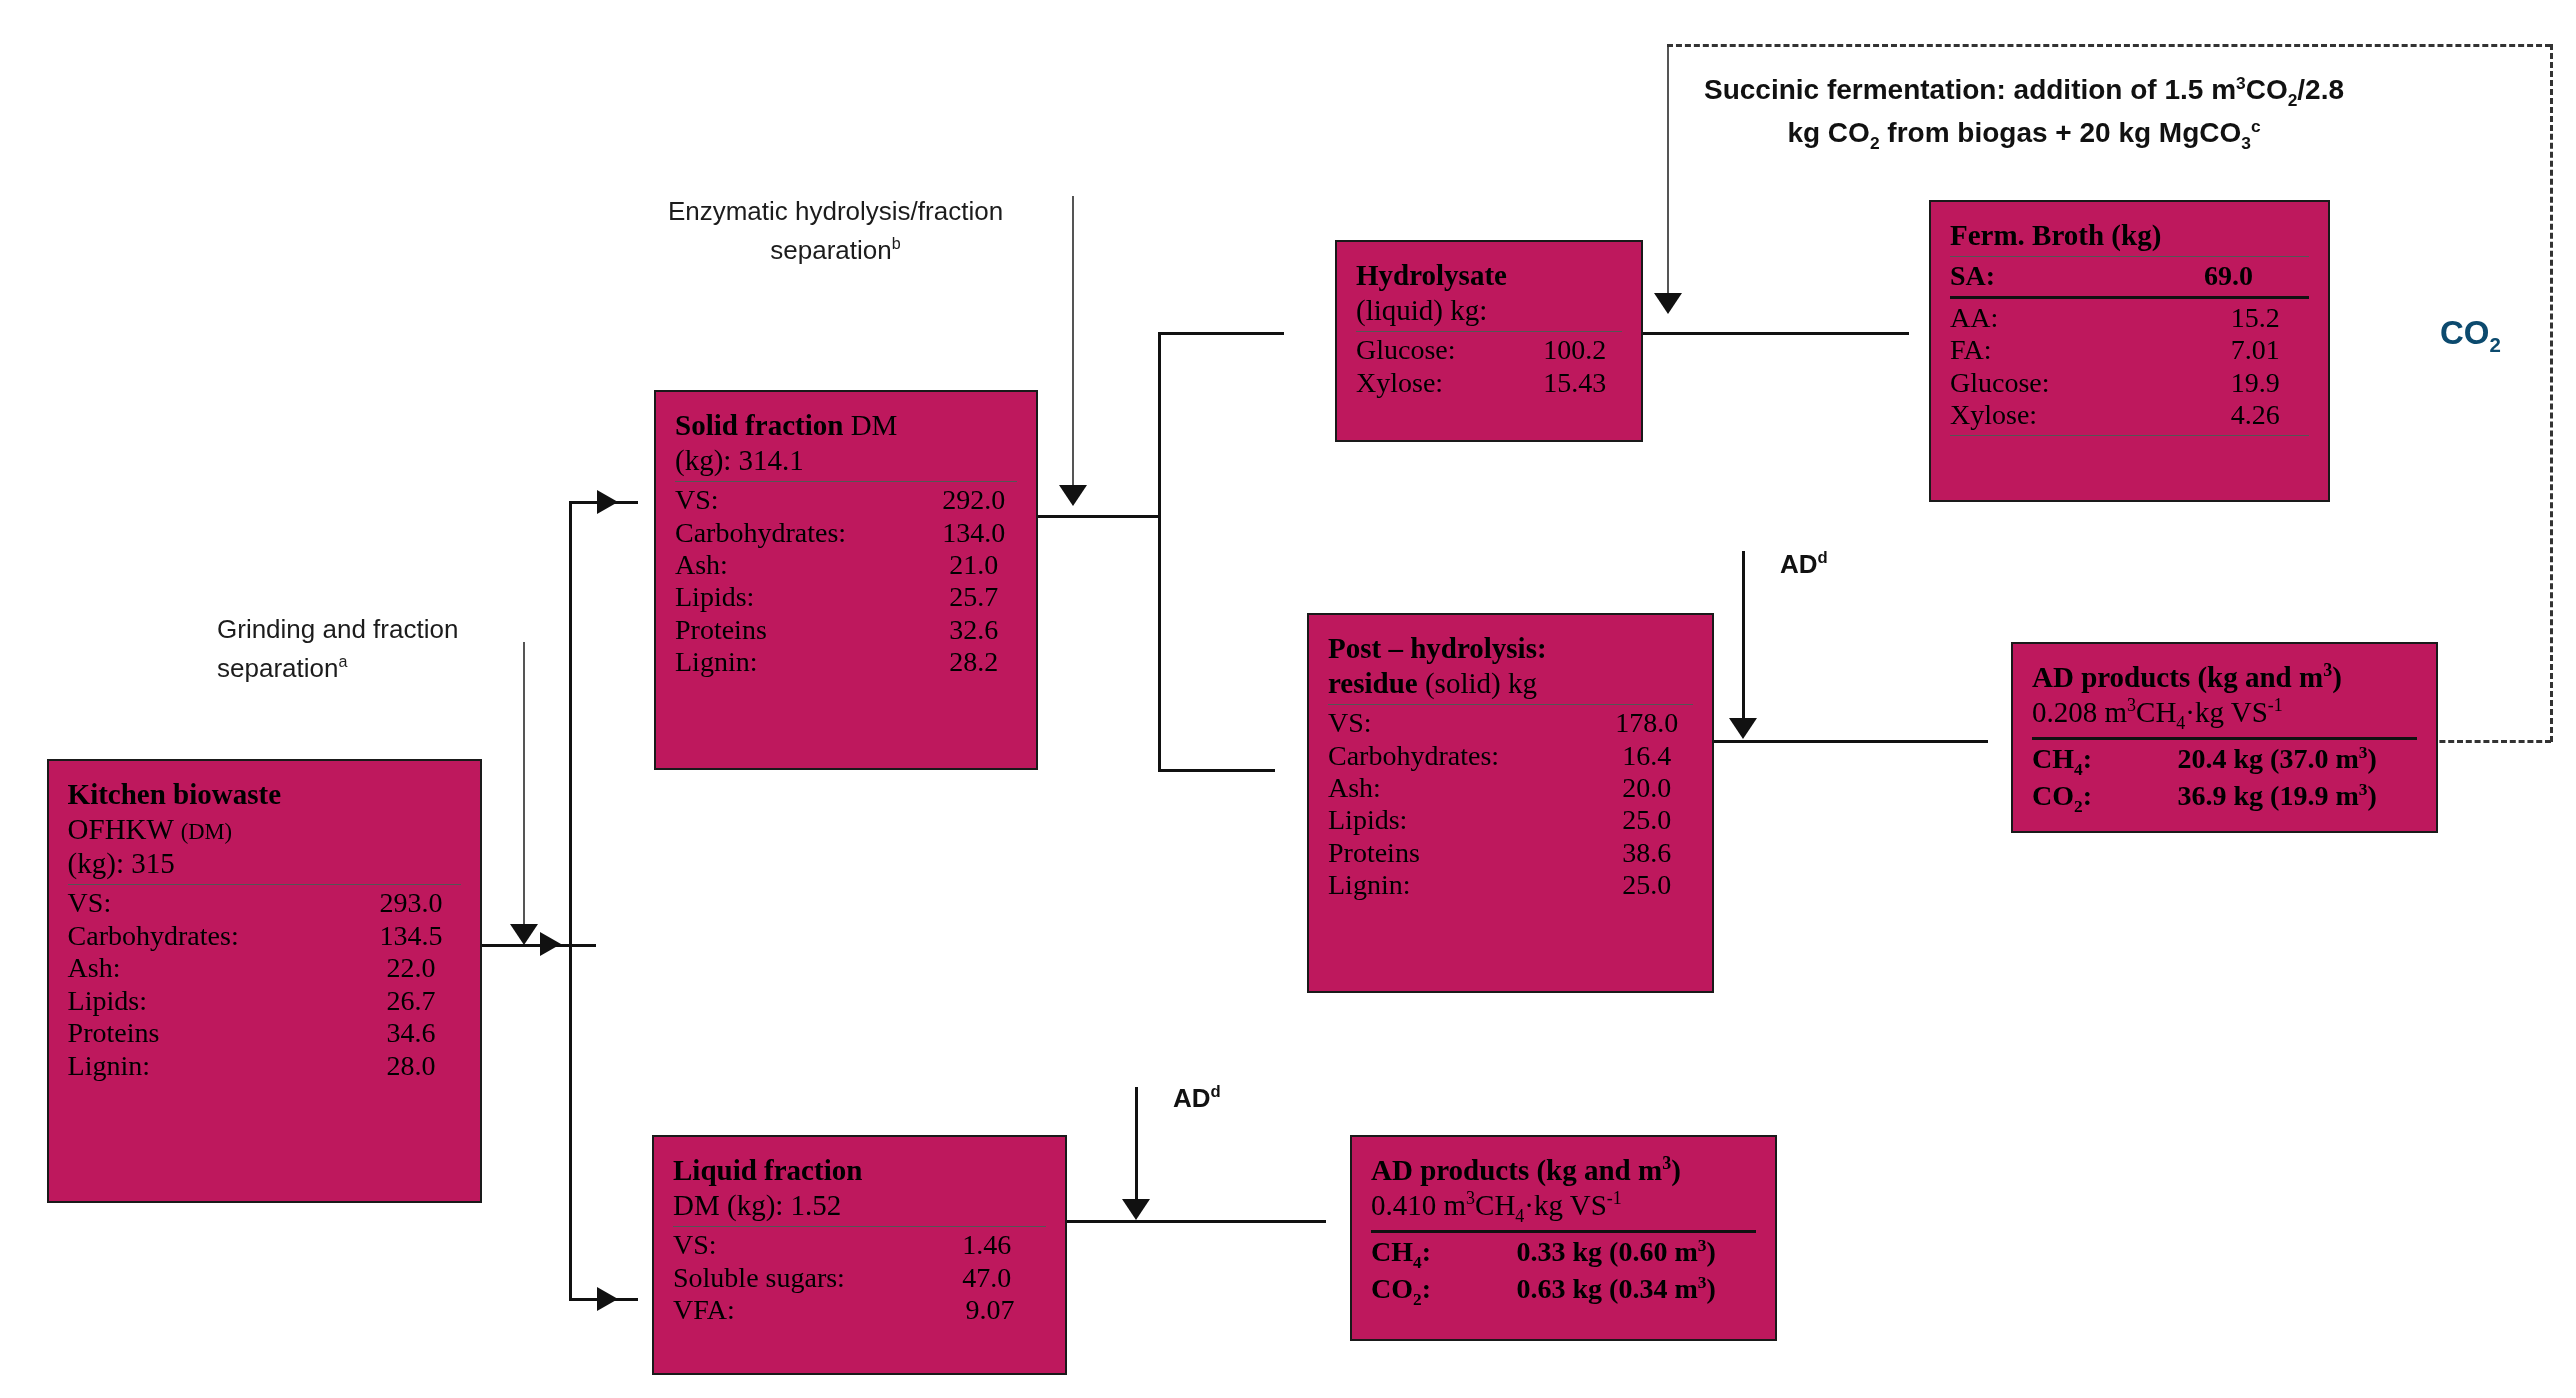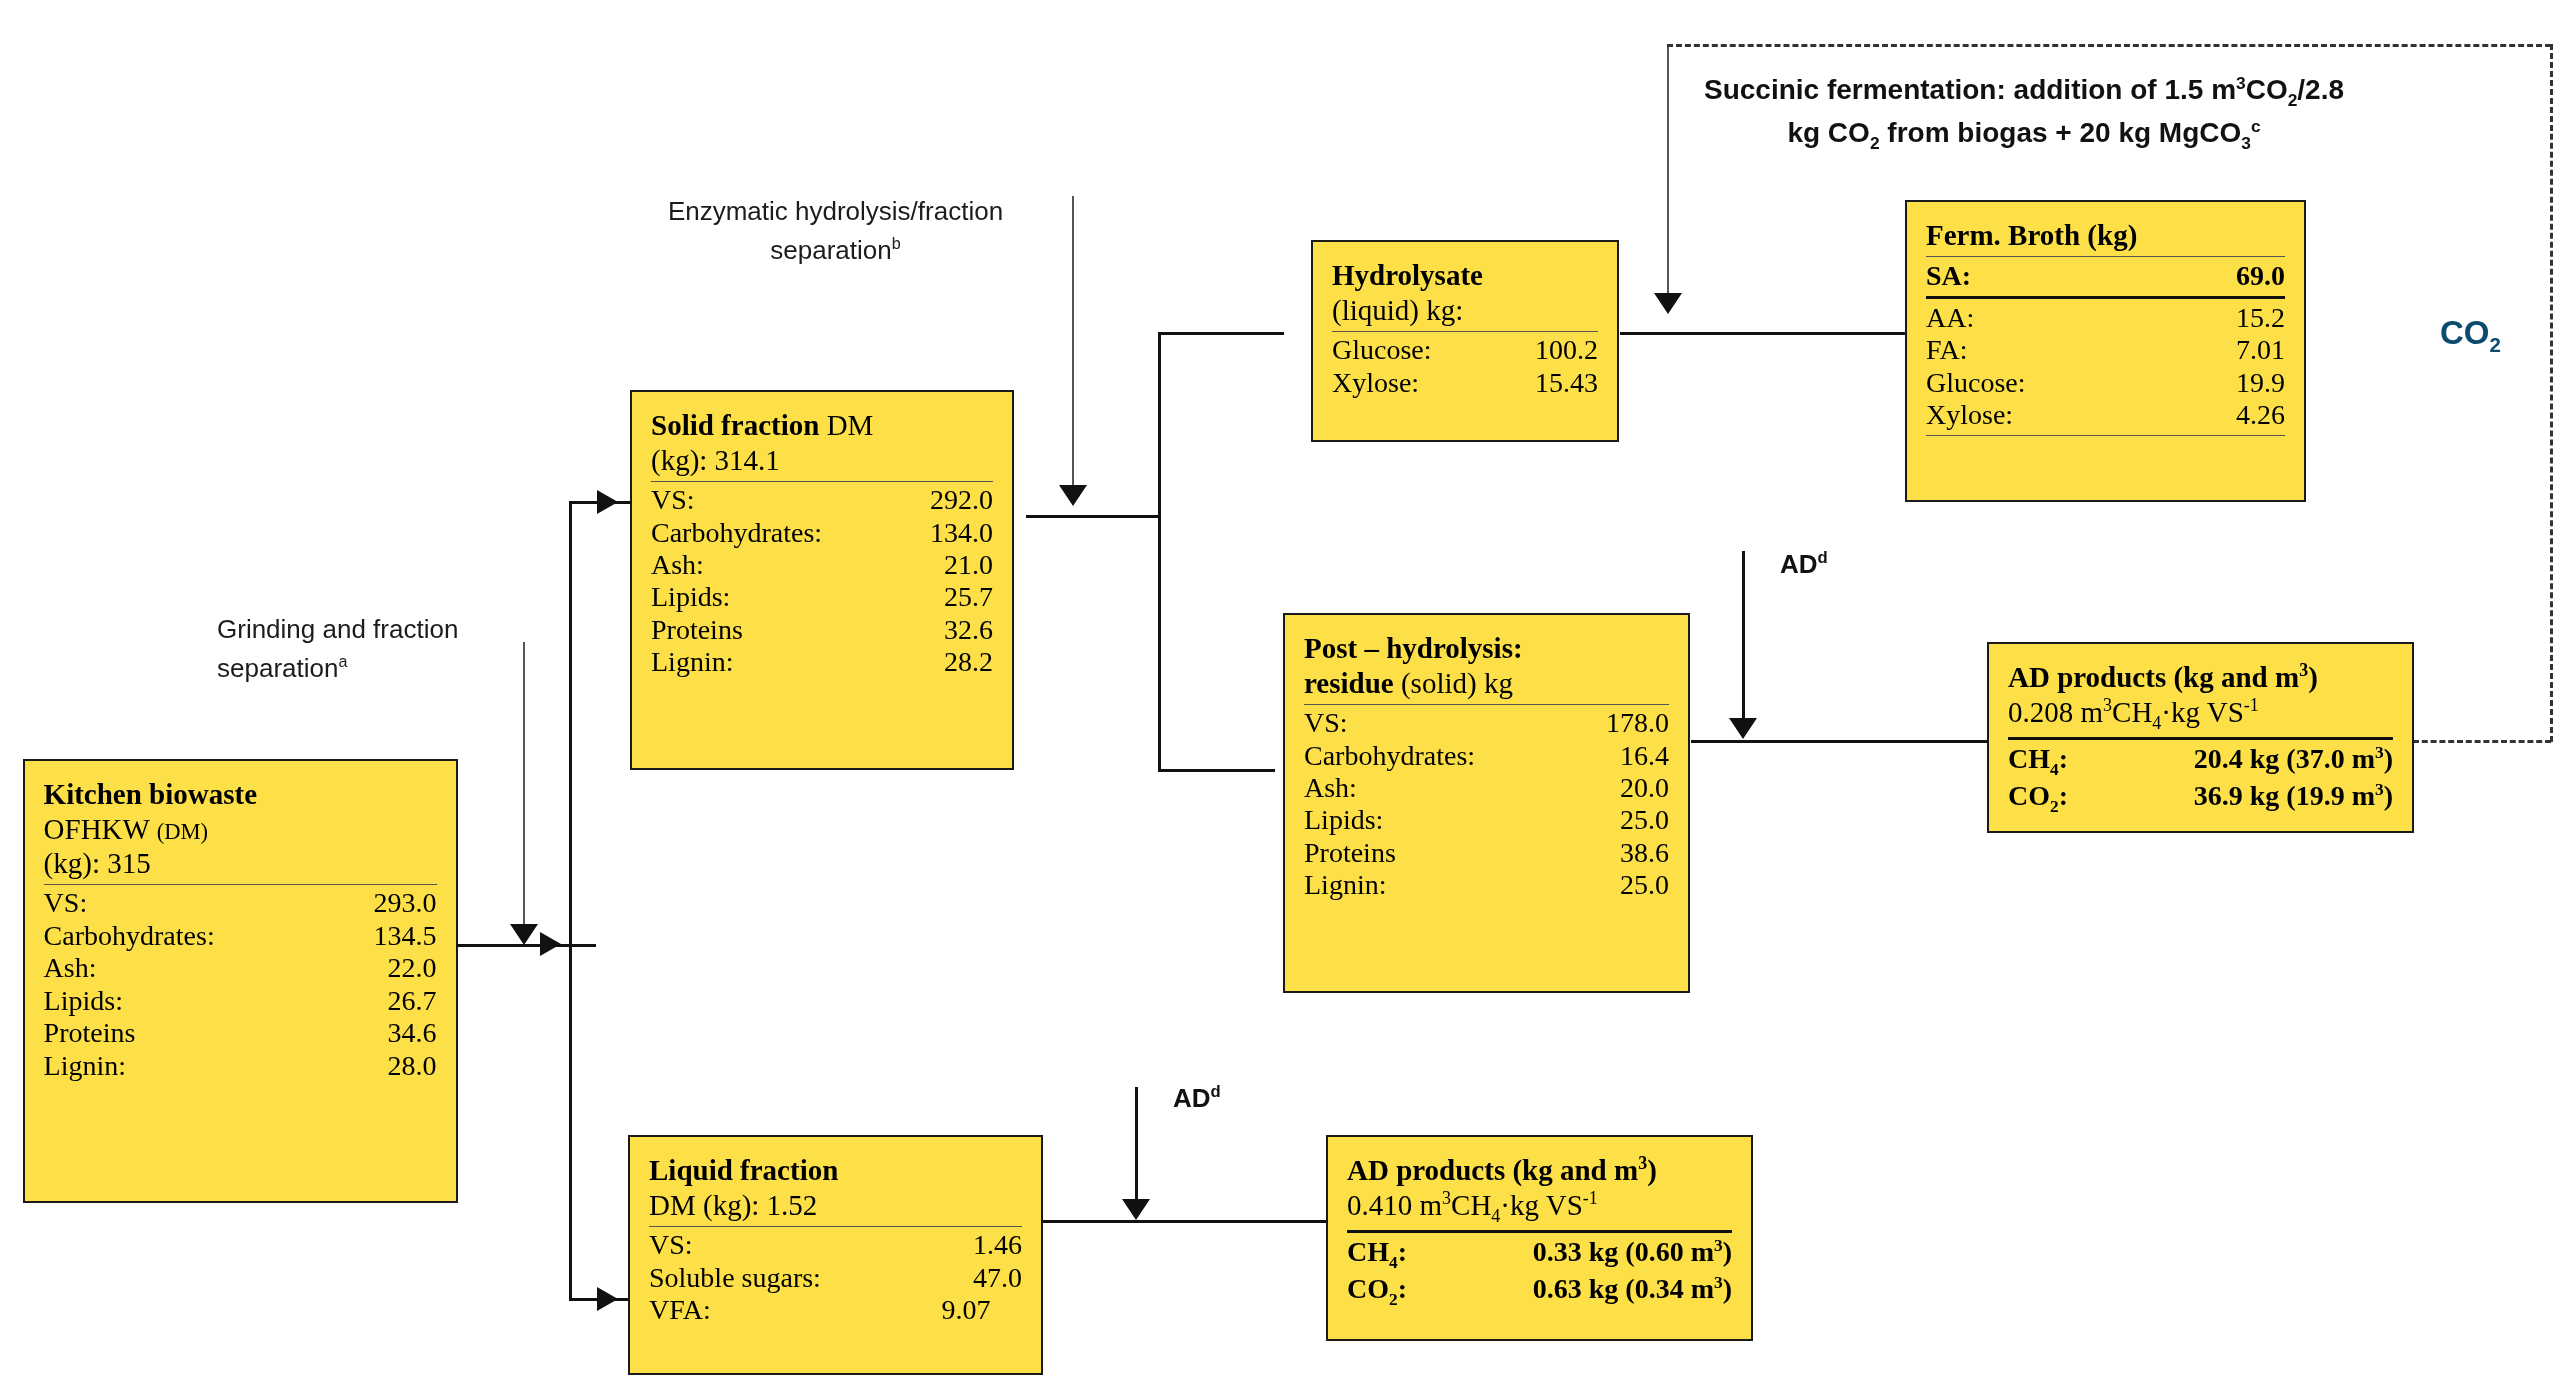--- a/index.html
+++ b/index.html
@@ -1,36 +1,36 @@
 <!DOCTYPE html>
 <html style="font-size:10px"><head>
 <meta charset="utf-8">
 <title>Biorefinery mass-flow diagram</title>
 <style>
   html,body{margin:0;padding:0;background:#ffffff;}
   body{font-family:"Liberation Serif",serif;color:#000;}
   #stage{position:relative;width:2576px;height:1399px;background:#fff;overflow:hidden;}
 
   
-  .box{position:absolute;border:2.5px solid #1a1a1a;background:#fde047;box-sizing:border-box;}
+  .box{position:absolute;border:2.5px solid #1a1a1a;background:#be185d;box-sizing:border-box;margin-left:24px;}
   .box .inner{padding:16.3px 19px 12.6px 19px;}
 
   .btitle{font-weight:bold;font-size:29px;line-height:1.18;white-space:nowrap;}
   .btitle .reg{font-weight:normal;}
   .bsub{font-size:29px;line-height:1.18;white-space:nowrap;}
   .bsub .sm{font-size:22.6px;}
 
   .rule{border-bottom:1.9px solid #555;margin:3.8px 0 2.5px 0;}
   .rule.thick{border-bottom:3.8px solid #111;}
   .rule.thin{border-bottom:1.9px solid #555;}
 
   table.kv{border-collapse:collapse;width:100%;font-size:28px;line-height:1.16;}
   table.kv td{padding:0;white-space:nowrap;vertical-align:baseline;}
   table.kv td.k{text-align:left;padding-right:15px;}
-  table.kv td.v{text-align:right;}
+  table.kv td.v{text-align:center;}
   table.kv tr.bold td{font-weight:bold;}
   table.kv td.vleft{text-align:left;padding-left:38px;}
 
   .kvwrap{margin-top:1.3px;}
 
   
   .ann{position:absolute;font-family:"Liberation Sans",sans-serif;font-size:26px;color:#1c1c1c;line-height:1.5;text-align:center;}
   .ann sup{font-size:0.62em;vertical-align:super;}
   .annbold{position:absolute;font-family:"Liberation Sans",sans-serif;font-weight:bold;font-size:28px;color:#111;line-height:1.45;text-align:center;}
   .annbold sup{font-size:0.62em;vertical-align:super;}

